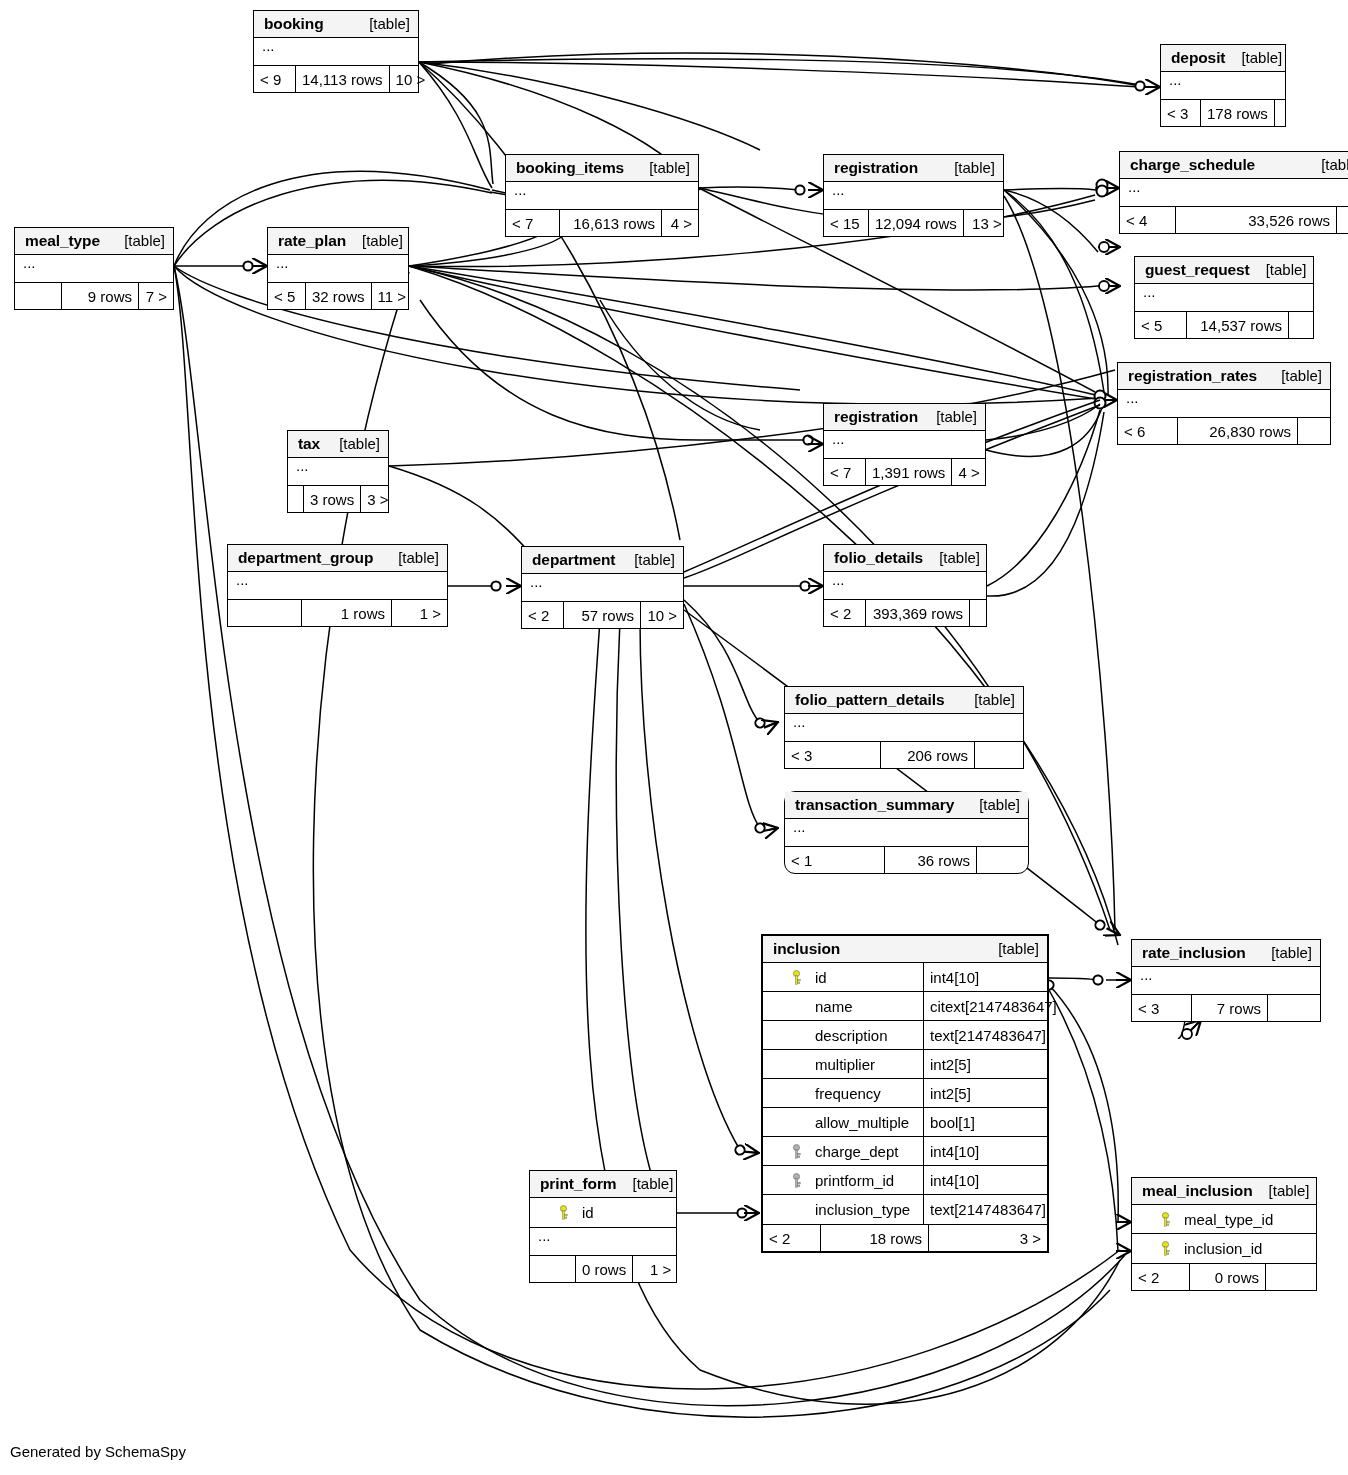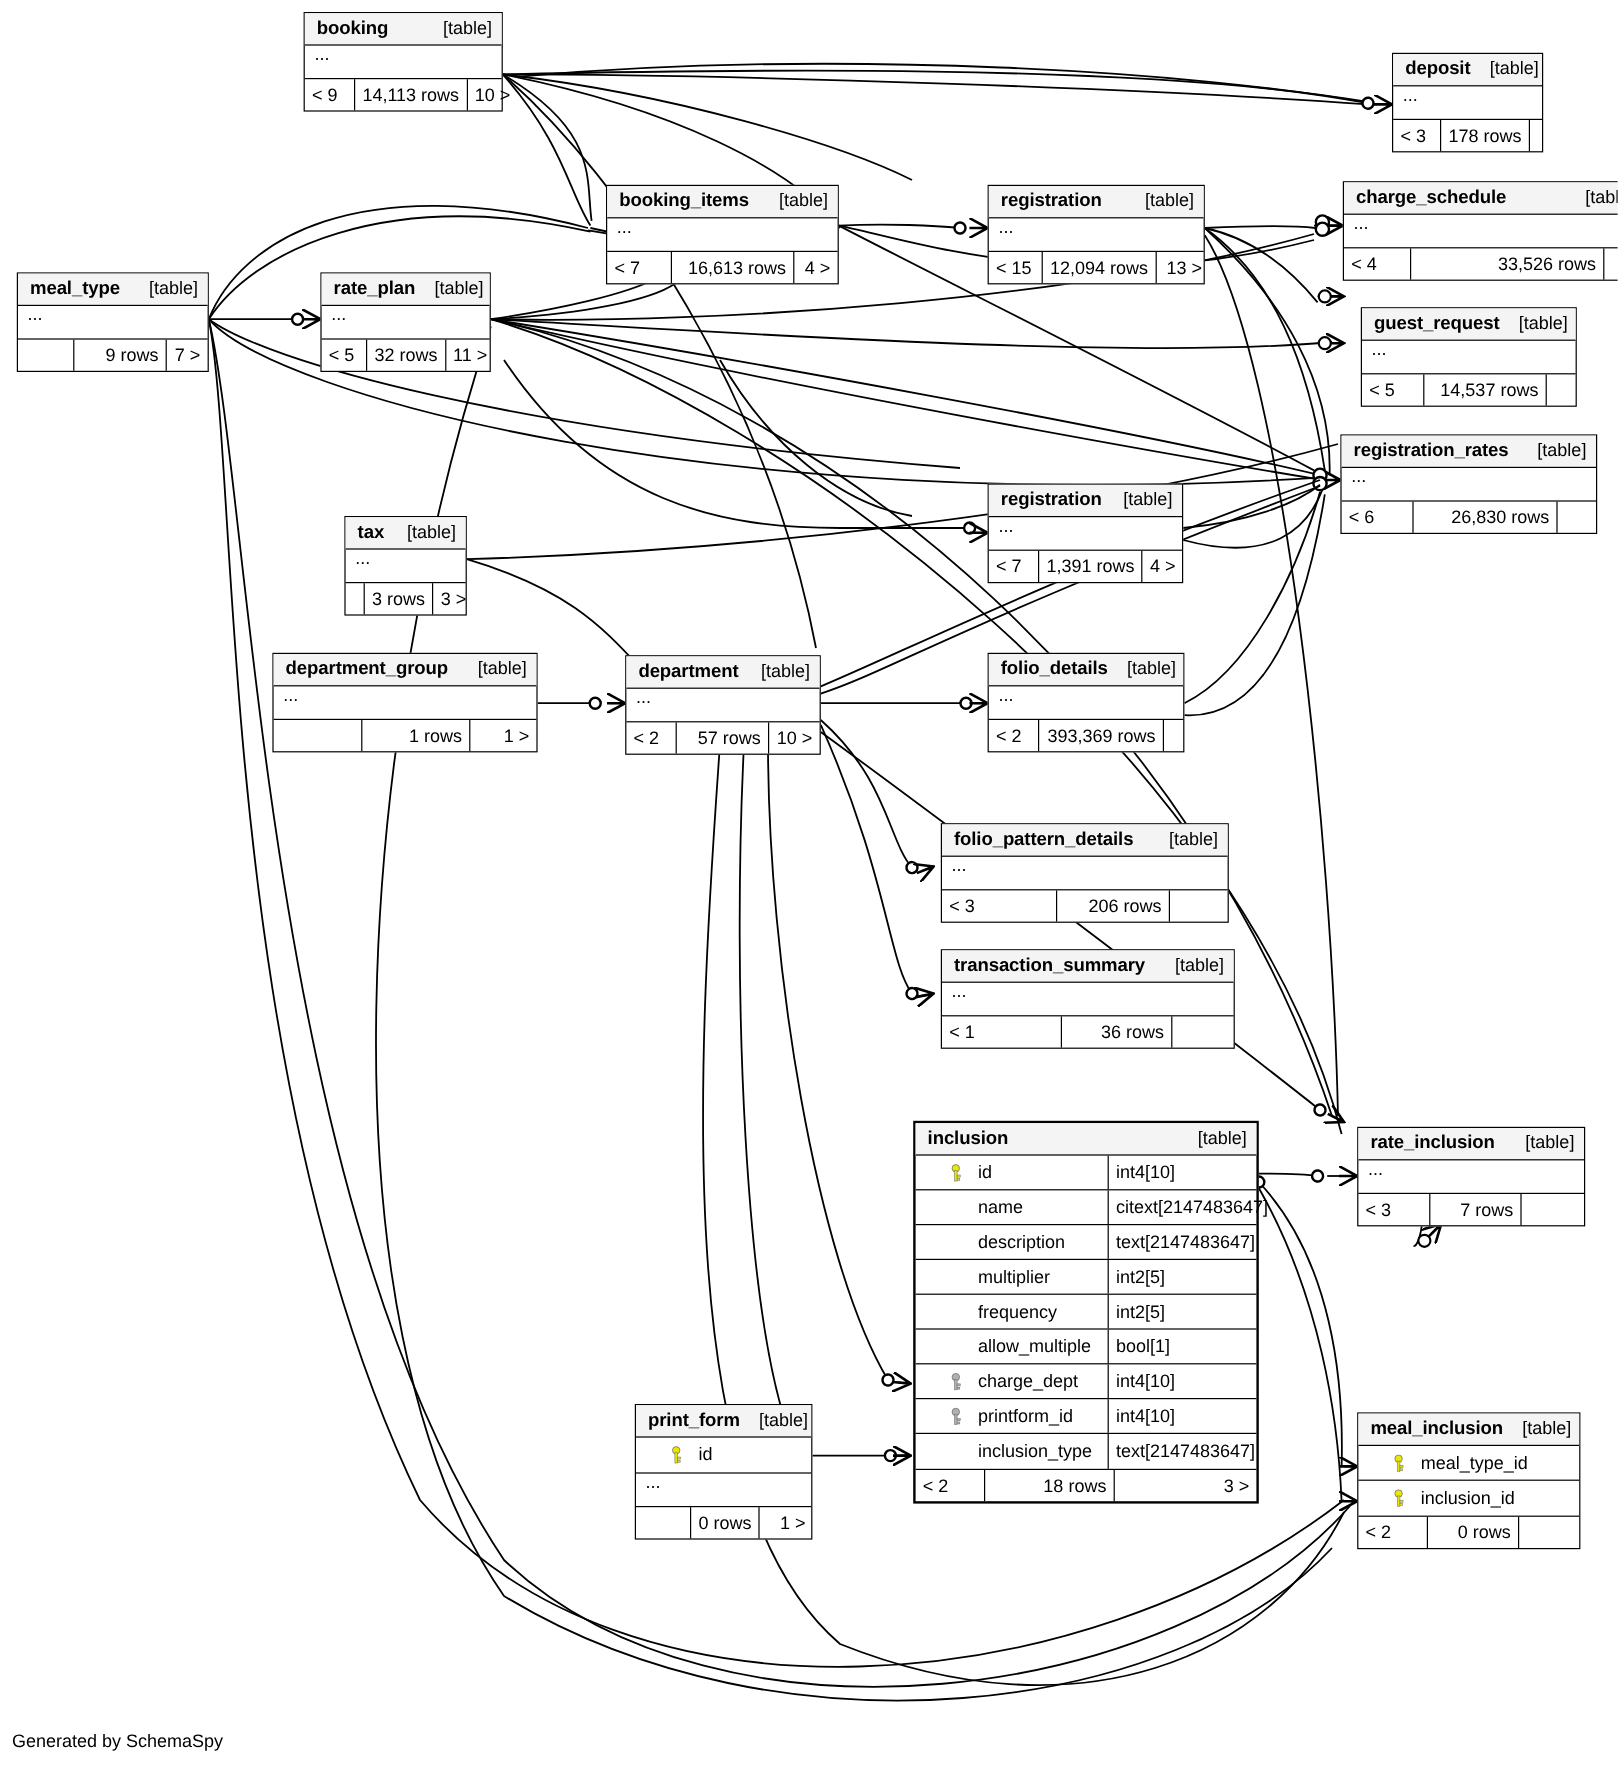--- a/index.html
+++ b/index.html
@@ -466,21 +466,21 @@
         </div>
         <div class="tn-body">
           <div class="tn-ellipsis">...</div>
         </div>
         <div class="tn-foot">
           <div class="ft-cell ft-left" style="flex: 0 0 96px;">&lt; 3</div>
           <div class="ft-cell ft-mid">206 rows</div>
           <div class="ft-cell ft-right" style="flex: 0 0 48px;"></div>
         </div>
       </div>
-      <div class="table-node" style="left: 784px; top: 791px; width: 245px;">
+      <div class="table-node" style="left: 784px; top: 791px; width: 245px; border-radius: 11px;">
         <div class="tn-title">
           <span class="tn-name">transaction_summary</span>
           <span class="tn-tag">[table]</span>
         </div>
         <div class="tn-body">
           <div class="tn-ellipsis">...</div>
         </div>
         <div class="tn-foot">
           <div class="ft-cell ft-left" style="flex: 0 0 100px;">&lt; 1</div>
           <div class="ft-cell ft-mid">36 rows</div>

